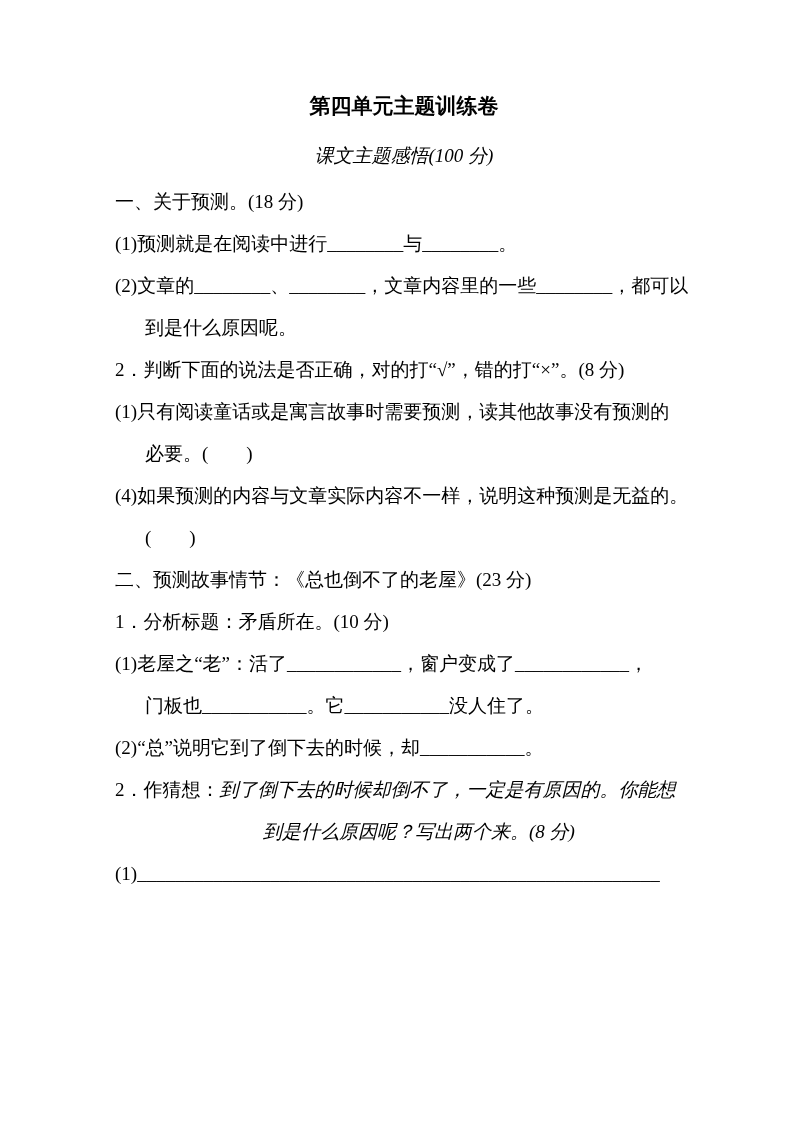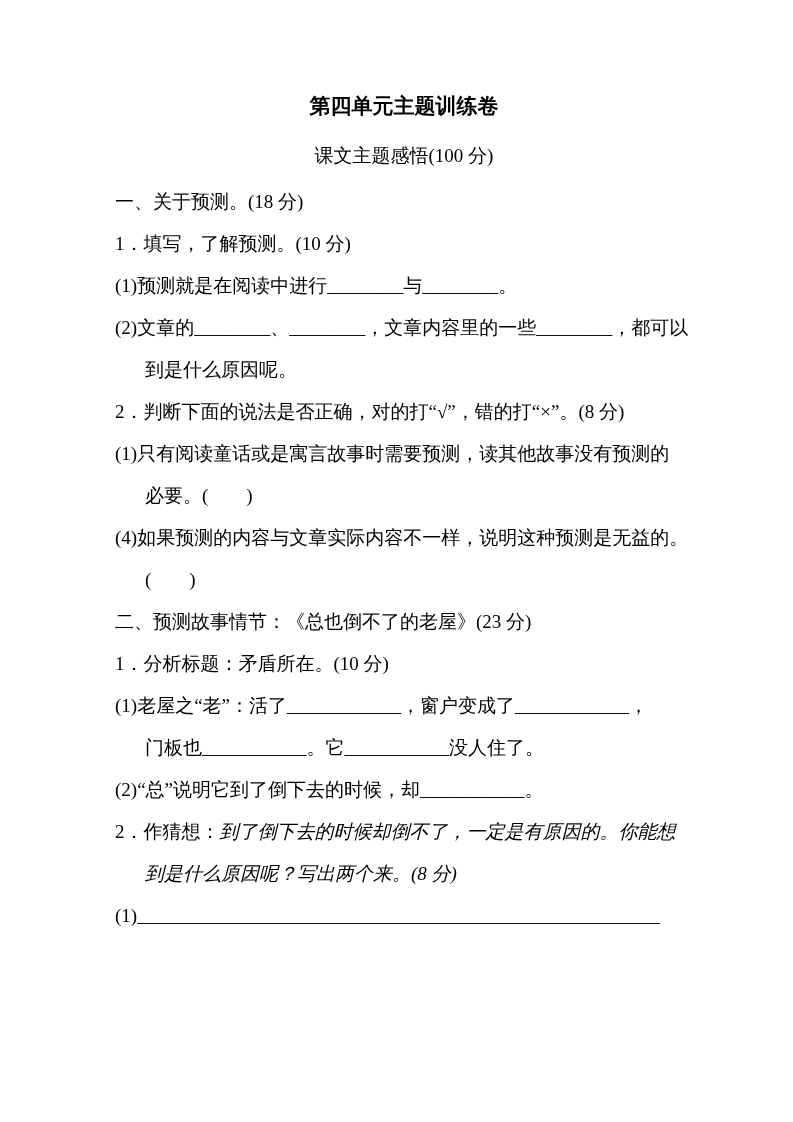--- a/index.html
+++ b/index.html
@@ -25,50 +25,51 @@
     font-family: "Liberation Sans", "DejaVu Sans", sans-serif;
     font-weight: bold;
     font-size: 21px;
     line-height: 1;
   }
   .subtitle {
     text-align: center;
     font-size: 19px;
     line-height: 1;
     margin-top: 30px;
+    font-style: italic;
   }
   .doc-body {
     margin-top: 16px;
     font-size: 19px;
   }
   .line {
     line-height: 42px;
     white-space: nowrap;
   }
   .indent {
     padding-left: 30px;
   }
   .kai {
     font-style: italic;
+    text-align: center;
   }
 </style>
 </head>
 <body>
 
 <div class="sheet">
 
   <div class="title">第四单元主题训练卷</div>
 
   <div class="subtitle">课文主题感悟(100 分)</div>
 
   <div class="doc-body">
 
     <div class="line">一、关于预测。(18 分)</div>
 
-    <div class="line">1．填写，了解预测。(10 分)</div>
 
     <div class="line">(1)预测就是在阅读中进行________与________。</div>
 
     <div class="line">(2)文章的________、________，文章内容里的一些________，都可以</div>
 
     <div class="line indent">到是什么原因呢。</div>
 
     <div class="line">2．判断下面的说法是否正确，对的打“√”，错的打“×”。(8 分)</div>
 
     <div class="line">(1)只有阅读童话或是寓言故事时需要预测，读其他故事没有预测的</div>

